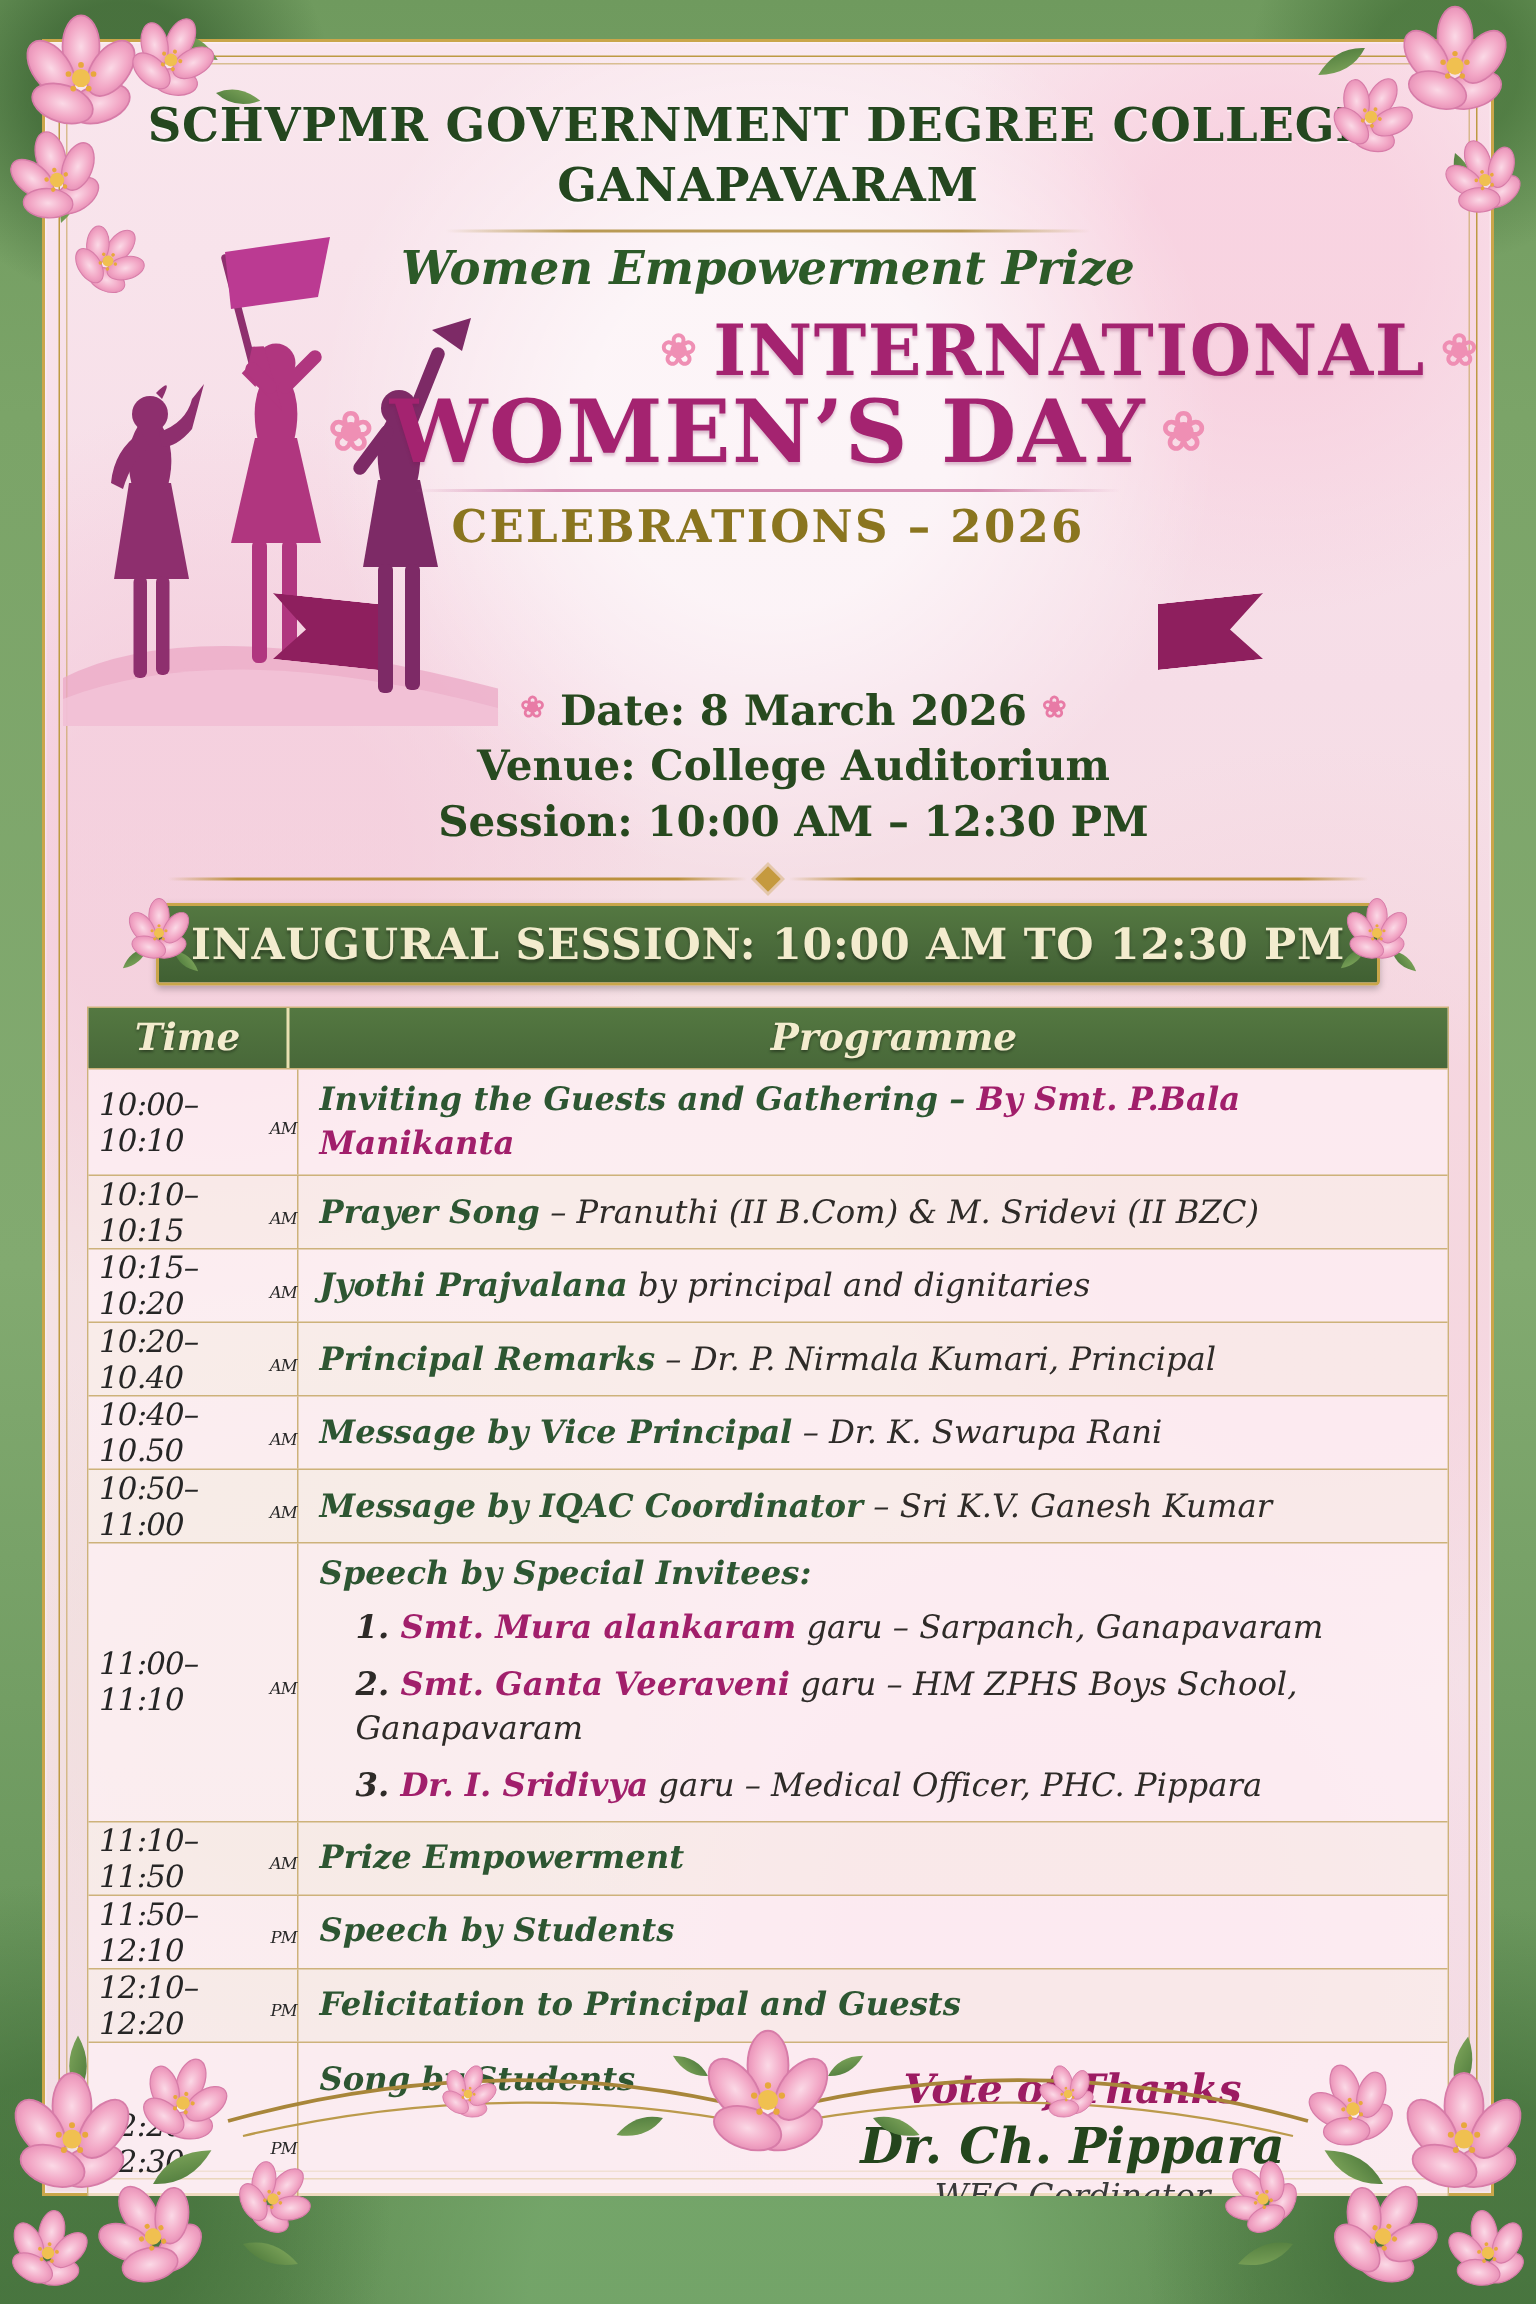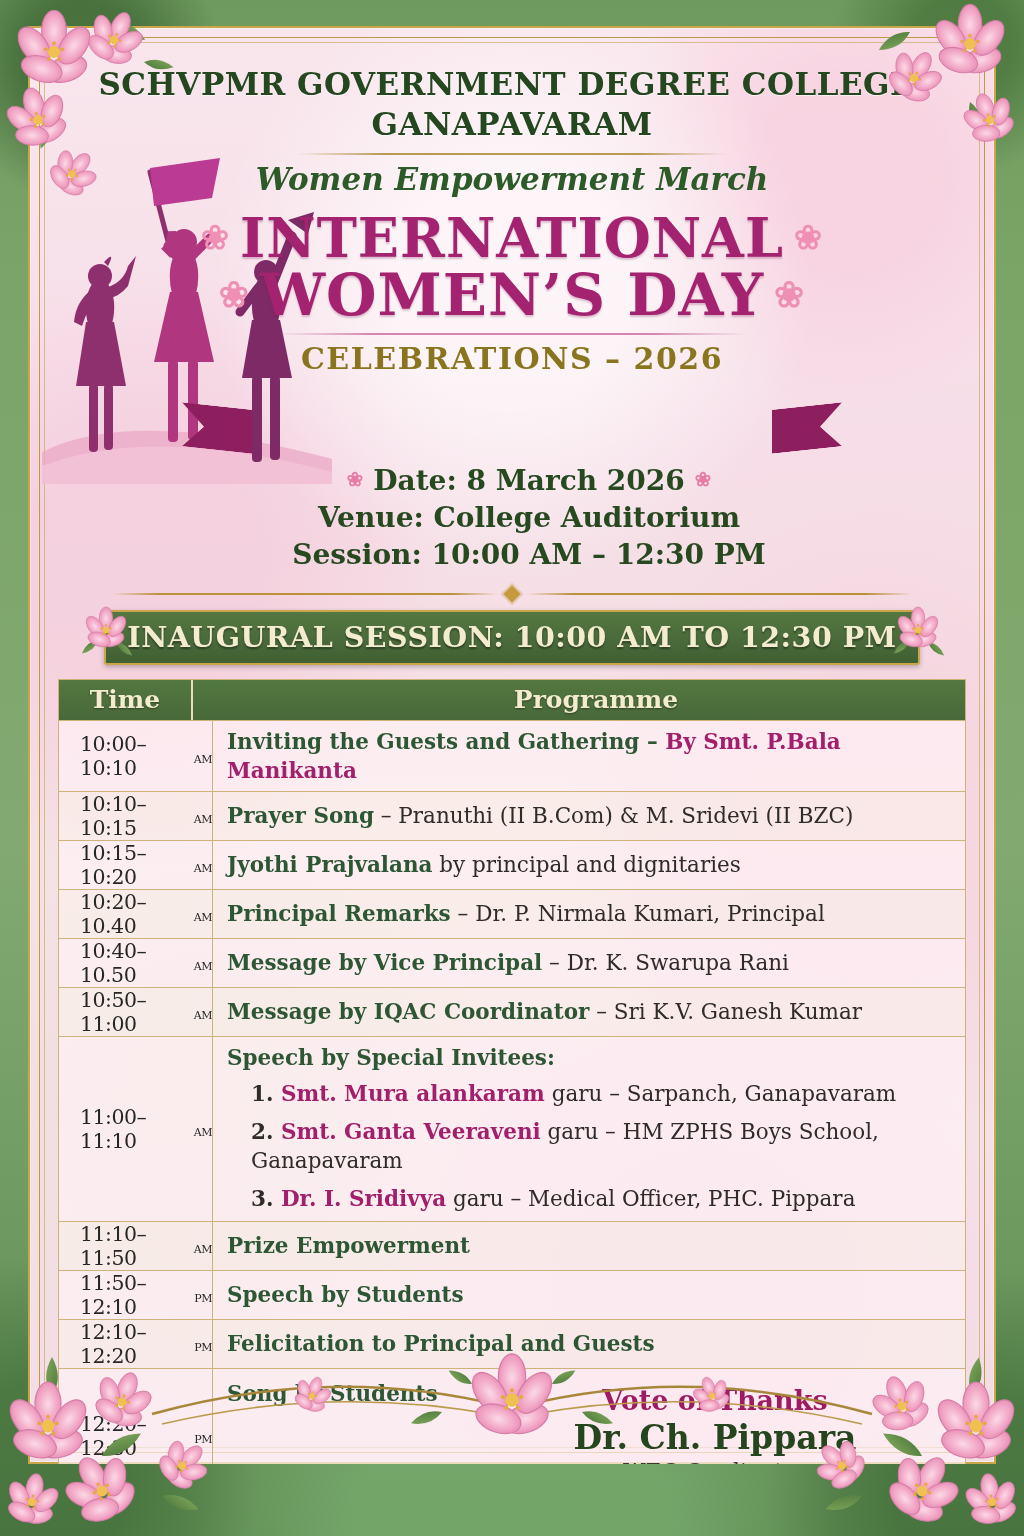--- a/index.html
+++ b/index.html
@@ -29,22 +29,22 @@
     border:1px solid rgba(189,154,67,.55);}
   .content{position:relative;z-index:4;text-align:center;padding-top:38px;}
 
   
   .college{color:#24471f;font-weight:bold;font-size:31px;line-height:1.3;letter-spacing:.5px;
     text-shadow:0 1px 0 rgba(255,255,255,.6);}
   .underline{width:430px;height:2px;margin:8px auto 6px;
     background:linear-gradient(90deg,transparent,#b99a55 20%,#b99a55 80%,transparent);}
   .cell-name{color:#2c5a28;font-style:italic;font-weight:bold;font-size:31px;margin-top:4px;}
   .iwd{margin-top:14px;line-height:1.02;}
-  .iwd .l1{color:#a42370;font-weight:bold;font-size:54px;letter-spacing:1px;
-    text-shadow:0 2px 2px rgba(120,20,80,.25);}
+  .iwd .l1{color:#a42370;font-weight:bold;font-size:47px;letter-spacing:1px;
+    text-shadow:0 2px 2px rgba(120,20,80,.25);text-align:right;}
   .iwd .l2{color:#a42370;font-weight:bold;font-size:58px;letter-spacing:1px;
     text-shadow:0 2px 2px rgba(120,20,80,.25);}
   .fl-glyph{color:#ef8fb4;font-size:.62em;vertical-align:.22em;padding:0 10px;text-shadow:none;}
   .pink-line{width:470px;height:2px;margin:8px auto 6px;
     background:linear-gradient(90deg,transparent,#d387ae 20%,#d387ae 80%,transparent);}
   .celeb{color:#8a751f;font-weight:bold;font-size:30px;letter-spacing:1.5px;}
 
   
   .ribbon{position:relative;width:660px;height:56px;margin:18px auto 12px;}
   .ribbon .fold{position:absolute;top:12px;width:70px;height:44px;background:#8e1f5e;}
@@ -71,31 +71,31 @@
     background:linear-gradient(180deg,#547841 0%,#49693a 60%,#406032 100%);
     border:2px solid #c9a64a;border-radius:3px;padding:8px 0 9px;
     box-shadow:0 2px 5px rgba(0,0,0,.25);}
   .inaug span{color:#f3ecce;font-weight:bold;font-size:28.5px;letter-spacing:.5px;
     text-shadow:0 2px 2px rgba(0,0,0,.4);text-align:right;}
   .inaug svg{position:absolute;top:-8px;}
   .inaug svg.fl-l{left:-26px;}
   .inaug svg.fl-r{right:-26px;}
 
   
-  .ptable{width:906px;margin:0 auto;text-align:left;border:1px solid #cdb27a;background:rgba(255,250,246,.35);}
+  .ptable{width:906px;margin:0 auto;text-align:left;border:1px solid #cdb27a;background:rgba(255,250,246,.35);font-style:italic;}
   .thead{display:flex;background:linear-gradient(180deg,#547841,#486839);}
   .thead .hcell{color:#f3ecce;font-weight:bold;font-size:25px;padding:5px 0 6px;text-align:center;
     text-shadow:0 1px 2px rgba(0,0,0,.4);}
   .thead .h-time{width:132px;}
   .thead .h-prog{flex:1;border-left:2px solid #e8e0b2;padding-left:34px;}
   .trow{display:flex;border-top:1px solid #cdb27a;min-height:43px;}
   .trow:nth-child(odd){background:rgba(255,242,247,.5);}
   .trow:nth-child(even){background:rgba(250,240,232,.4);}
   .tcell{display:flex;}
-  .tcol{width:132px;align-items:center;padding-left:21px;color:#262626;font-size:20.5px;
+  .tcol{width:132px;align-items:center;padding-left:7px;color:#262626;font-size:20.5px;
     letter-spacing:-.5px;flex-shrink:0;}
   .mer{font-size:11px;margin-left:1px;align-self:center;transform:translateY(4px);}
   .pcol{flex:1;border-left:1px solid #cdb27a;flex-direction:column;justify-content:center;
     padding:6px 10px 6px 14px;font-size:21.5px;line-height:1.35;}
   .pcol.has-aside{flex-direction:row;align-items:flex-start;padding-top:10px;}
   .pcol.has-aside .pmain{flex:1;}
   .seg-g{color:#2d5632;font-weight:bold;}
   .seg-p{color:#2e2b28;}
   .seg-m{color:#a11f6b;font-weight:bold;}
   .subitem{margin:7px 0 2px 24px;}
@@ -190,21 +190,21 @@
         <path d="M246 66 L272 58 L266 80 Z"></path>
       </g>
     </svg>
 
     <div class="content">
       <div class="college">
         <div>SCHVPMR GOVERNMENT DEGREE COLLEGE,</div>
         <div>GANAPAVARAM</div>
       </div>
       <div class="underline"></div>
-      <div class="cell-name">Women Empowerment March</div>
+      <div class="cell-name">Women Empowerment Prize</div>
 
       <div class="iwd">
         <div class="l1"><span class="fl-glyph">❀</span><span>INTERNATIONAL</span><span class="fl-glyph">❀</span></div>
         <div class="l2"><span class="fl-glyph">❀</span><span>WOMEN’S DAY</span><span class="fl-glyph">❀</span></div>
       </div>
       <div class="pink-line"></div>
       <div class="celeb">CELEBRATIONS – 2026</div>
 
       <div class="ribbon">
         <div class="fold left"></div>

